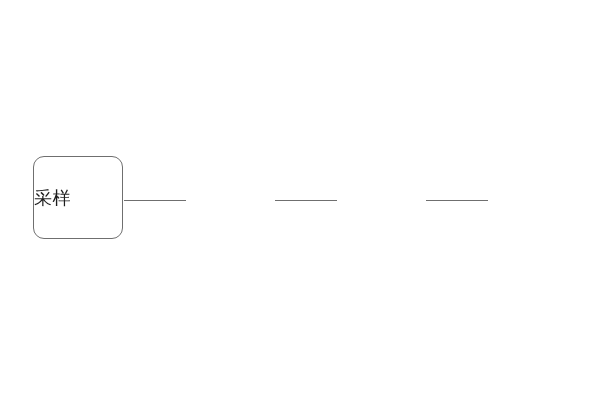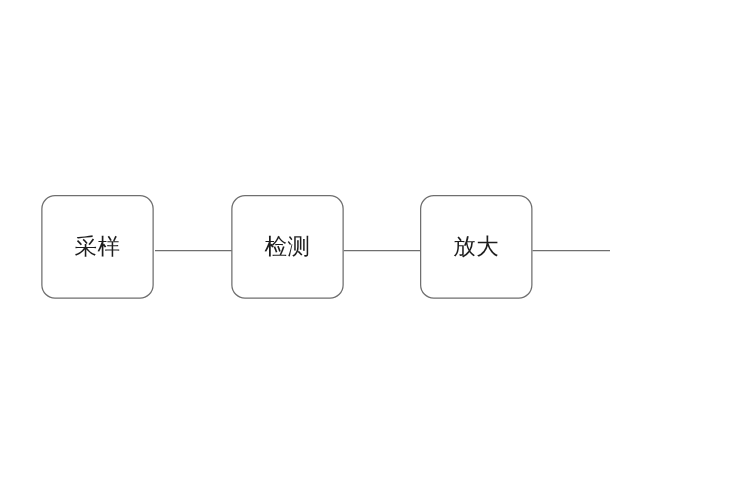--- a/index.html
+++ b/index.html
@@ -31,21 +31,20 @@
     position: absolute;
     top: 0;
     width: 90px;
     height: 83px;
     box-sizing: border-box;
     background: #ffffff;
     border: 1.4px solid #6f6f6f;
     border-radius: 11px;
     display: flex;
     align-items: center;
-    justify-content: center;
   }
   .node-label {
     font-size: 18px;
     line-height: 1;
     color: #1d1d1d;
     letter-spacing: 0.5px;
     white-space: nowrap;
     font-family: "DejaVu Sans", "Liberation Sans", sans-serif;
   }
   .node-0 { left: 33px; }
@@ -69,28 +68,22 @@
 <div id="canvas">
 
   <div class="flow-row">
 
     <div class="node node-0">
       <span class="node-label">采样</span>
     </div>
 
     <div class="connector connector-0"></div>
 
-    <div class="node node-1">
-      <span class="node-label">检测</span>
-    </div>
 
     <div class="connector connector-1"></div>
 
-    <div class="node node-2">
-      <span class="node-label">放大</span>
-    </div>
 
     <div class="connector connector-2"></div>
 
 
   </div>
 
 </div>
 
 </body></html>

